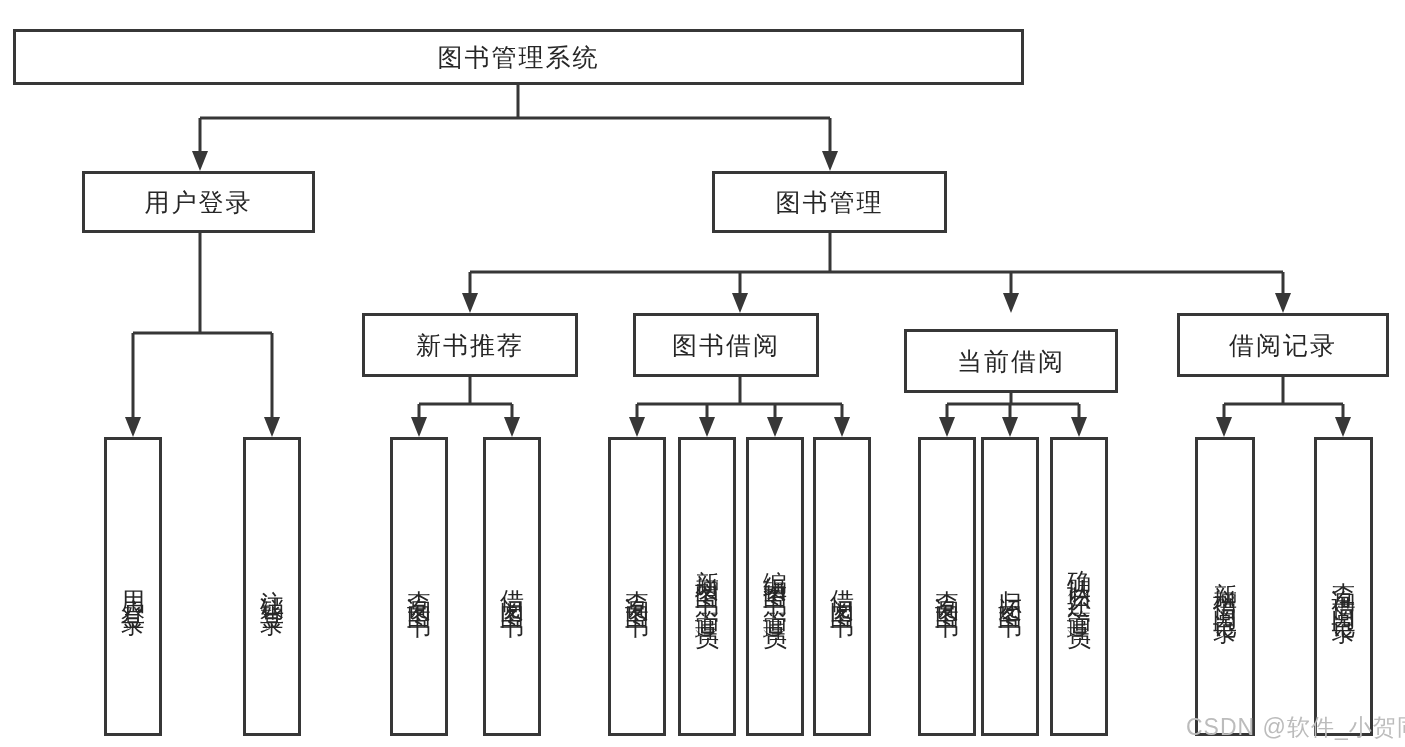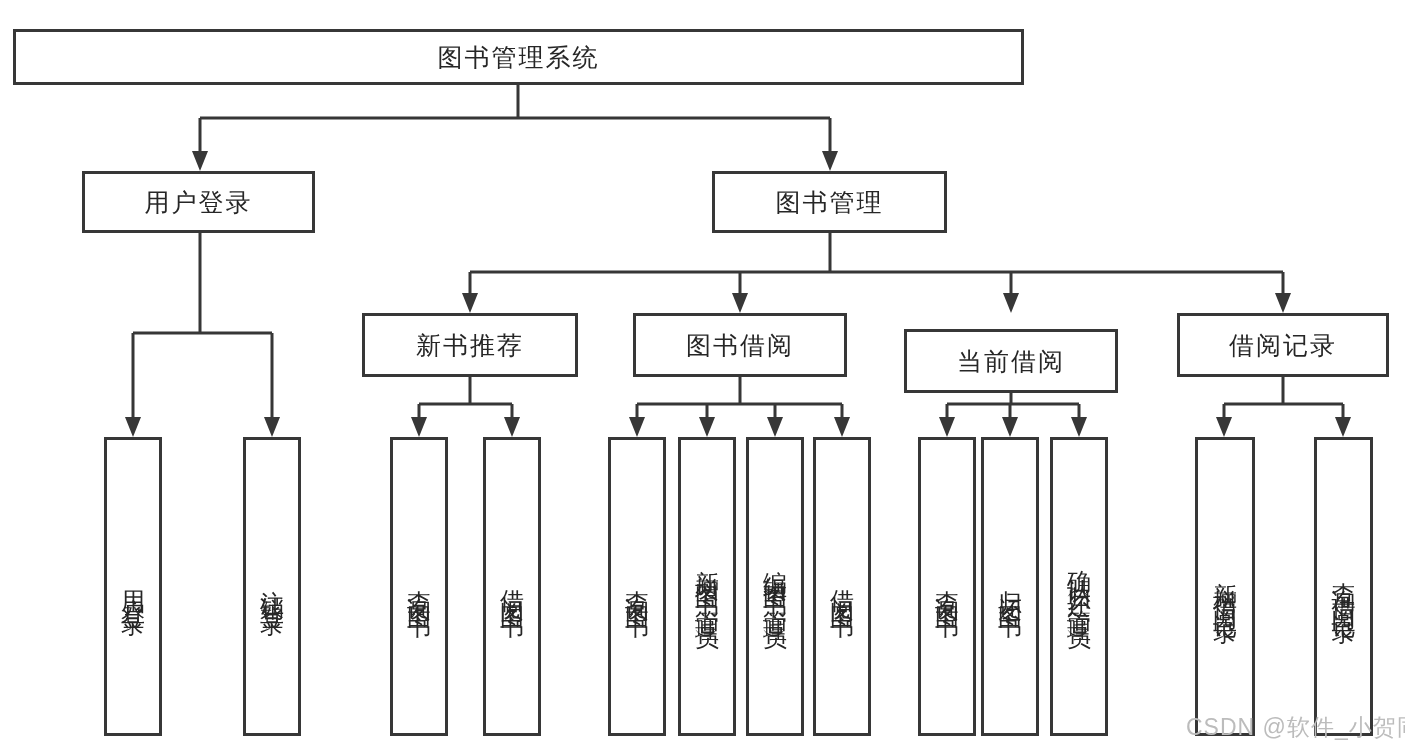--- a/index.html
+++ b/index.html
@@ -114,21 +114,21 @@
   <div class="node" style="left:82px; top:171px; width:233px; height:62px;">
     <span class="label">用户登录</span>
   </div>
   <div class="node" style="left:362px; top:313px; width:216px; height:64px;">
     <span class="label">新书推荐</span>
   </div>
 
   <div class="node" style="left:712px; top:171px; width:235px; height:62px;">
     <span class="label">图书管理</span>
   </div>
-  <div class="node" style="left:633px; top:313px; width:214px; height:64px;justify-content:center;">
+  <div class="node" style="left:633px; top:313px; width:186px; height:64px;justify-content:center;">
     <span class="label">图书借阅</span>
   </div>
   <div class="node" style="left:904px; top:329px; width:214px; height:64px;">
     <span class="label">当前借阅</span>
   </div>
   <div class="node" style="left:1177px; top:313px; width:212px; height:64px;">
     <span class="label">借阅记录</span>
   </div>
 
   <div class="node leaf" style="left:104px; top:437px; width:58px; height:299px;">

